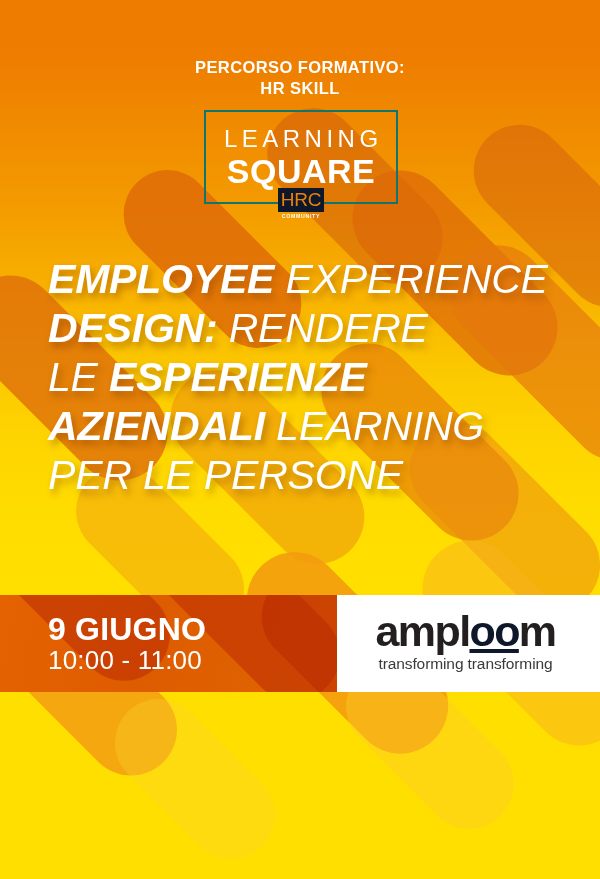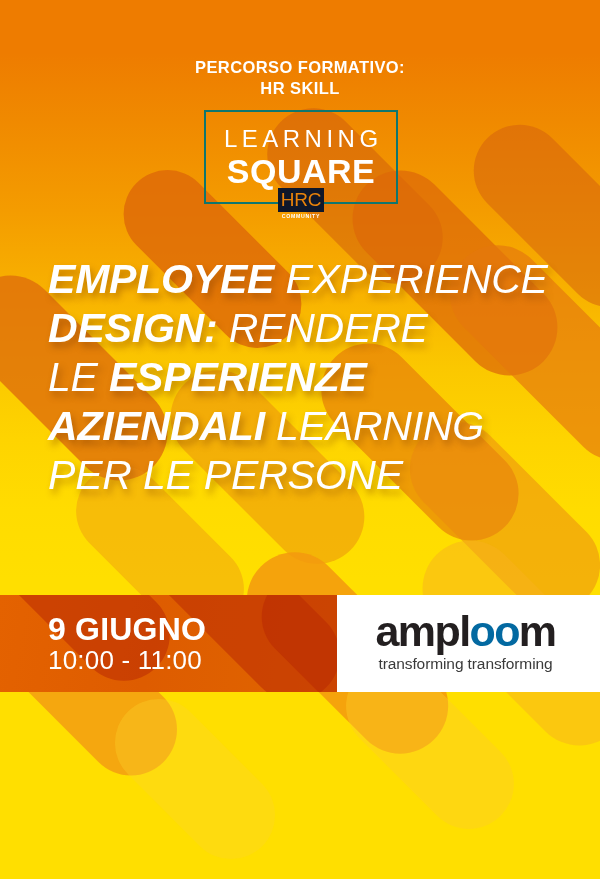--- a/index.html
+++ b/index.html
@@ -193,21 +193,21 @@
     left: 0;
     right: 6px;
     top: 15px;
     text-align: center;
     font-size: 43px;
     font-weight: bold;
     letter-spacing: -1.6px;
     line-height: 1;
     color: #231F20;
   }
-  .logo-word .hl { color: #0369a1; }
+  .logo-word .hl { color: #0f172a; text-decoration: underline; }
   .logo-tag {
     position: absolute;
     left: 0;
     right: 6px;
     top: 60px;
     text-align: center;
     font-size: 15.5px;
     font-weight: normal;
     letter-spacing: -0.1px;
     color: #3A3A3A;

